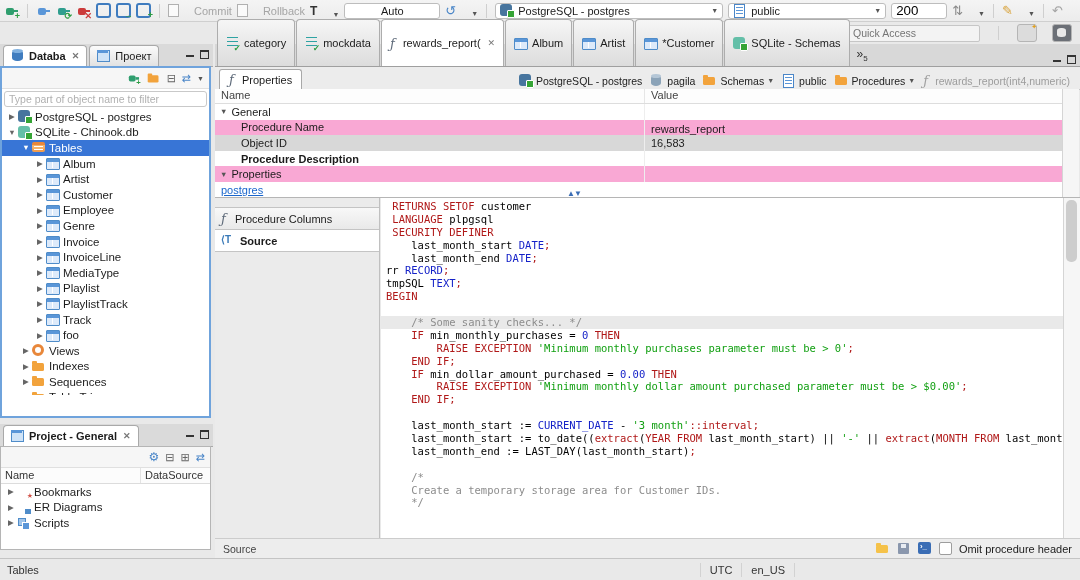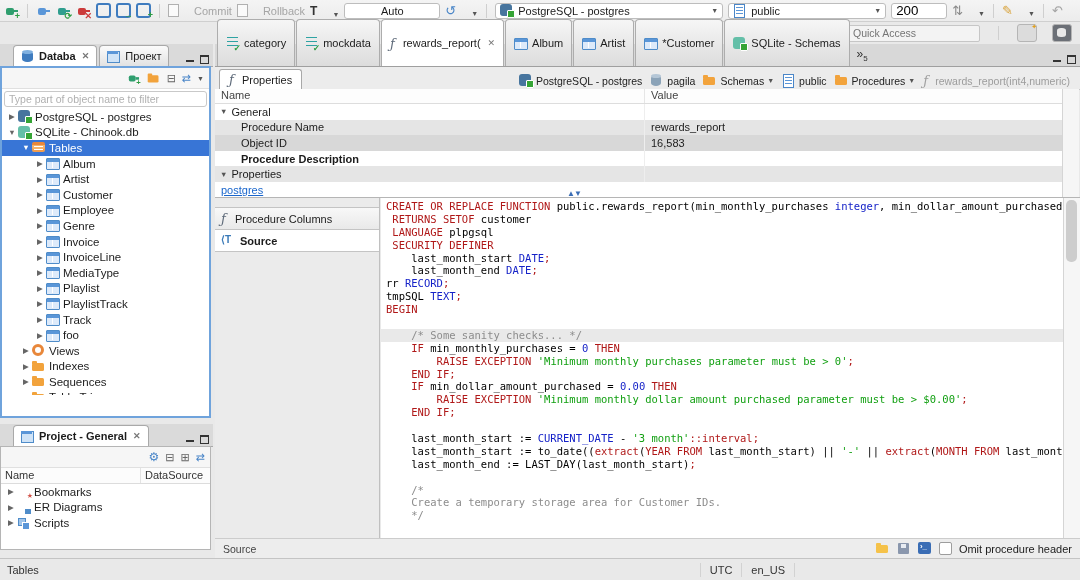--- a/index.html
+++ b/index.html
@@ -58,21 +58,21 @@
   .ic-winp::before{content:"";position:absolute;left:0;top:1px;width:11px;height:10px;border:1px solid #4f8cc9;background:#cfe3f7;}
   .ic-winp::after{content:"";position:absolute;left:0;top:1px;width:11px;height:3px;background:#5a96d8;}
   .ic-dbtab::before{content:"";position:absolute;left:1px;top:1px;width:11px;height:11px;border-radius:5px/3px;background:#3f7cbf;}
   .ic-dbtab::after{content:"";position:absolute;left:1px;top:0;width:11px;height:4px;border-radius:50%;background:#7fb0e0;}
   .ic-srct{font-size:10px;font-weight:bold;color:#3a7ab8;width:14px;}
   
   .wmin,.wmax{display:inline-block;width:10px;height:9px;position:relative;margin-left:4px;cursor:pointer;}
   .wmin::before{content:"";position:absolute;left:1px;top:6px;width:8px;height:2px;background:#333;}
   .wmax::before{content:"";position:absolute;left:1px;top:1px;width:7px;height:6px;border:1px solid #333;border-top-width:2px;}
   
-  .viewtabs{height:22px;display:flex;align-items:flex-end;background:#dadada;border-bottom:1px solid #a9a9a9;padding-left:13px;}
+  .viewtabs{height:22px;display:flex;align-items:center;background:#dadada;border-bottom:1px solid #a9a9a9;padding-left:3px;}
   .vtab{height:20px;display:flex;align-items:center;gap:4px;padding:0 7px;border:1px solid #a9a9a9;border-bottom:none;
         border-radius:4px 4px 0 0;background:linear-gradient(#fbfbfb,#e2e2e2);margin-right:2px;font-size:11px;}
   .vtab.act{background:#fff;font-weight:bold;}
   .vtab .x{color:#777;font-size:9px;margin-left:2px;}
   .vtabs-right{margin-left:auto;display:flex;align-items:center;padding:0 4px 3px 0;}
   #sidebar{left:0;top:44px;width:213px;height:376px;}
   #sidebody{position:absolute;left:0;top:22px;width:211px;height:352px;border:2px solid #6fa3dc;background:#fff;box-sizing:border-box;}
   .paneltools{height:20px;background:#f6f6f6;display:flex;align-items:center;justify-content:flex-end;gap:6px;padding:0 5px;border-bottom:1px solid #e0e0e0;}
   .filter{margin:2px;width:calc(100% - 4px);height:16px;border:1px solid #c9c9c9;border-radius:3px;font-size:10.5px;
           padding:0 4px;box-sizing:border-box;color:#333;font-family:"Liberation Sans",sans-serif;}
@@ -107,21 +107,21 @@
   
   #props{position:absolute;left:0;top:45px;width:847px;height:108px;background:#fff;overflow:hidden;}
   #propscroll{position:absolute;left:847px;top:45px;width:17px;height:108px;background:#f6f6f6;border-left:1px solid #d5d5d5;box-sizing:border-box;}
   .phead{display:flex;height:14px;color:#444;border-bottom:1px solid #ddd;background:#fdfdfd;}
   .phead span{padding:0 6px;}
   .phead span:first-child{width:430px;box-sizing:border-box;border-right:1px solid #e6e6e6;}
   .prow{display:flex;height:15.6px;align-items:center;}
   .prow .pn{width:430px;box-sizing:border-box;padding-left:26px;border-right:1px solid #eee;display:flex;align-items:center;gap:4px;height:100%;}
   .prow.grp .pn{padding-left:5px;font-size:11px;}
   .prow .pv{padding-left:6px;}
-  .prow.stripe{background:#e5e5e5;}
+  .prow.stripe{background:#f9a8d4;align-items:flex-end;}
   .prow.selrow{background:#d8d8d8;}
   .prow .gcaret{font-size:7.5px;color:#555;}
   .prow.bold .pn{font-weight:bold;}
   .plink{color:#1a66cc;text-decoration:underline;cursor:pointer;}
   #splitter{position:absolute;left:0;top:153px;width:865px;height:1px;background:#b5b5b5;}
   .sash{position:absolute;left:352px;top:145px;color:#3a6db5;font-size:8px;letter-spacing:-1px;}
   
   #sidepane{position:absolute;left:0;top:154px;width:165px;height:340px;background:#ebebeb;border-right:1px solid #c0c0c0;box-sizing:border-box;}
   .sbtn{height:21px;display:flex;align-items:center;gap:5px;padding:0 6px;border-top:1px solid #c4c4c4;border-bottom:1px solid #c4c4c4;
         background:linear-gradient(#f8f8f8,#e9e9e9);font-size:11px;margin-top:-1px;}
@@ -525,21 +525,20 @@
         <div class="sbtn">
           <span class="ic ic-fx">ƒ</span>
           <span>Procedure Columns</span>
         </div>
         <div class="sbtn act">
           <span class="ic ic-srct">⟨T</span>
           <span>Source</span>
         </div>
       </div>
     <div id="code">
-        <div class="cl"><span class="c-k">CREATE OR REPLACE FUNCTION </span><span class="c-w">public.rewards_report(min_monthly_purchases </span><span class="c-t">integer</span><span class="c-w">, min_dollar_amount_purchased </span></div>
         <div class="cl"><span class="c-w"> </span><span class="c-k">RETURNS SETOF </span><span class="c-w">customer</span></div>
         <div class="cl"><span class="c-w"> </span><span class="c-k">LANGUAGE </span><span class="c-w">plpgsql</span></div>
         <div class="cl"><span class="c-w"> </span><span class="c-k">SECURITY DEFINER</span></div>
         <div class="cl"><span class="c-w">    last_month_start </span><span class="c-t">DATE</span><span class="c-k">;</span></div>
         <div class="cl"><span class="c-w">    last_month_end </span><span class="c-t">DATE</span><span class="c-k">;</span></div>
         <div class="cl"><span class="c-w">rr </span><span class="c-t">RECORD</span><span class="c-k">;</span></div>
         <div class="cl"><span class="c-w">tmpSQL </span><span class="c-t">TEXT</span><span class="c-k">;</span></div>
         <div class="cl"><span class="c-k">BEGIN</span></div>
         <div class="cl">&nbsp;</div>
         <div class="cl hl"><span class="c-c">    /* Some sanity checks... */</span></div>

